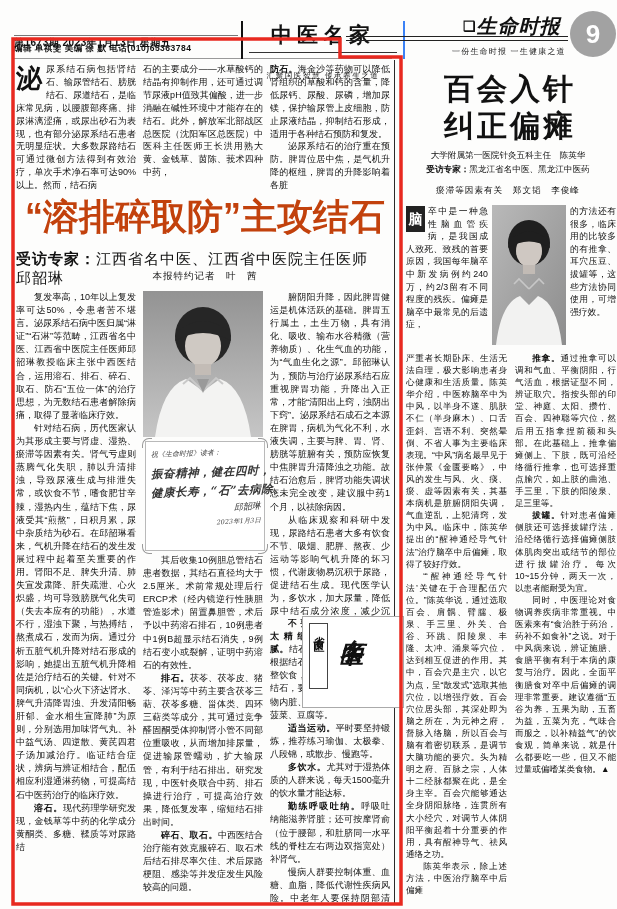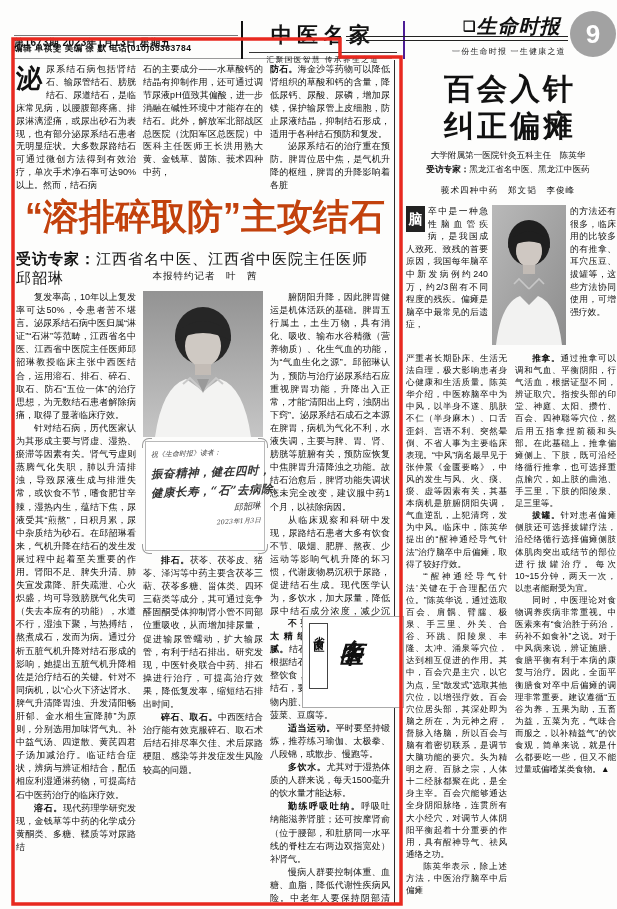--- a/index.html
+++ b/index.html
@@ -3,23 +3,23 @@
 <meta charset="utf-8">
 <style>
   html,body{margin:0;padding:0;background:#e9e9e9;}
   .page{position:relative;width:617px;height:909px;background:#fdfdfc;overflow:hidden;
         font-family:"Liberation Sans","DejaVu Sans",sans-serif;color:#111;}
   
   .issue{position:absolute;left:14px;top:20px;font-size:10px;font-weight:bold;letter-spacing:.5px;margin-top:16px;}
   .hr-left{position:absolute;left:14px;top:35px;width:224px;height:1px;background:#777;}
   .editors{position:absolute;left:14px;top:43px;font-size:8.5px;font-weight:bold;letter-spacing:.5px;}
   .hr-bottom{position:absolute;left:14px;top:58px;width:378px;height:1px;background:#999;}
-  .hcenter{position:absolute;left:241px;top:21px;width:148px;border-left:2px solid #111;border-right:2px solid #4c1d95;padding:0 6px;height:38px;}
+  .hcenter{position:absolute;left:241px;top:21px;width:148px;border-left:2px solid #111;border-right:2px solid #3b82f6;padding:0 6px;height:38px;}
   .section{font-size:21px;font-weight:900;letter-spacing:5px;text-align:center;white-space:nowrap;}
-  .section-sub{margin-top:3px;border-top:1px solid #333;padding-top:2px;font-size:7.5px;letter-spacing:1.6px;text-align:center;white-space:nowrap;}
+  .section-sub{margin-top:3px;border-top:1px solid #333;padding-top:18px;font-size:7.5px;letter-spacing:1.6px;text-align:center;white-space:nowrap;}
   .hr2a{position:absolute;left:346px;top:36px;width:222px;height:1px;background:#222;}
   .hr2b{position:absolute;left:346px;top:40px;width:222px;height:1px;background:#222;}
   .brand{position:absolute;left:449px;top:13px;font-family:"DejaVu Serif","Liberation Serif",serif;
          font-style:italic;font-weight:900;font-size:20px;letter-spacing:1px;white-space:nowrap;padding-left:14px;}
   .brand .mark{font-style:normal;font-size:14px;vertical-align:2px;}
   .tagline{position:absolute;left:452px;top:46px;font-size:8px;letter-spacing:1.2px;color:#222;white-space:nowrap;}
   .badge{position:absolute;left:570px;top:11px;width:46px;height:46px;border-radius:50%;background:#a2a2a2;
          color:#fff;font-size:26px;font-weight:bold;text-align:center;line-height:46px;}
   
   .vdivider{position:absolute;left:394px;top:60px;width:1px;height:844px;background:#2a2a2a;}
@@ -141,20 +141,21 @@
         <i class="corner c-tl"></i>
         <i class="corner c-tr"></i>
         <i class="corner c-bl"></i>
         <i class="corner c-br"></i>
         <div class="cg-greet">祝《生命时报》读者：</div>
         <div class="cg-line">振奋精神，健在四时，</div>
         <div class="cg-line">健康长寿，“石”去病除。</div>
         <div class="cg-sign">邱韶琳</div>
         <div class="cg-date">2023年1月3日</div>
       </div>
+      <p>其后收集10例胆总管结石患者数据，其结石直径均大于2.5厘米。术前常规处理后行ERCP术（经内镜逆行性胰胆管造影术）留置鼻胆管，术后予以中药溶石排石，10例患者中1例B超显示结石消失，9例结石变小或裂解，证明中药溶石的有效性。</p>
       <p><b>排石。</b><span>茯苓、茯苓皮、猪苓、泽泻等中药主要含茯苓三萜、茯苓多糖、甾体类、四环三萜类等成分，其可通过竞争醛固酮受体抑制肾小管不同部位重吸收，从而增加排尿量，促进输尿管蠕动，扩大输尿管，有利于结石排出。研究发现，中医针灸联合中药、排石操进行治疗，可提高治疗效果，降低复发率，缩短结石排出时间。</span></p>
       <p><b>碎石、取石。</b><span>中西医结合治疗能有效克服碎石、取石术后结石排尽率欠佳、术后尿路梗阻、感染等并发症发生风险较高的问题。</span></p>
     </div>
     <div class="bcol">
       <div class="c3top">
         <p class="cont">腑阴阳升降，因此脾胃健运是机体活跃的基础。脾胃五行属土，土生万物，具有消化、吸收、输布水谷精微（营养物质）、化生气血的功能，为“气血生化之源”。邱韶琳认为，预防与治疗泌尿系结石应重视脾胃功能，升降出入正常，才能“清阳出上窍，浊阴出下窍”。泌尿系结石成石之本源在脾胃，病机为气化不利，水液失调，主要与脾、胃、肾、膀胱等脏腑有关，预防应恢复中焦脾胃升清降浊之功能。故结石治愈后，脾肾功能失调状态未完全改变，建议服中药1个月，以祛除病因。</p>
         <p>从临床观察和科研中发现，尿路结石患者大多有饮食不节、吸烟、肥胖、熬夜、少运动等影响气机升降的坏习惯，代谢废物易沉积于尿路，促进结石生成。现代医学认为，多饮水，加大尿量，降低尿中结石成分浓度，减少沉积，可有效防止结石复发。日常生活中如何防结石，邱韶琳给出了以下建议：</p>
       </div>
       <div class="c3bot">
         <div class="spacer"></div>
@@ -173,21 +174,21 @@
   </div>
 
   <div class="s-title">
     <div>百会入针</div>
     <div>纠正偏瘫</div>
   </div>
   <div class="s-expert">
     <div>大学附属第一医院针灸五科主任　陈英华</div>
     <div><b>受访专家：</b><span>黑龙江省名中医、黑龙江中医药</span></div>
   </div>
-  <div class="s-reporter">莪术四种中药　郑文韬　李俊峰</div>
+  <div class="s-reporter">瘀滞等因素有关　郑文韬　李俊峰</div>
 
   <div class="s-band">
     <div class="sb-left">
       <p class="first"><span class="dropbox">脑</span><span>卒中是一种急性脑血管疾病，是我国成人致死、致残的首要原因，我国每年脑卒中新发病例约240万，约2/3留有不同程度的残疾。偏瘫是脑卒中最常见的后遗症，</span></p>
     </div>
     <div class="photo2">
       <svg viewBox="0 0 74 140" width="74" height="140">
         <defs>
           <linearGradient id="pg2" x1="0" y1="0" x2="1" y2="1">
             <stop offset="0" stop-color="#b9b9b9"></stop>

